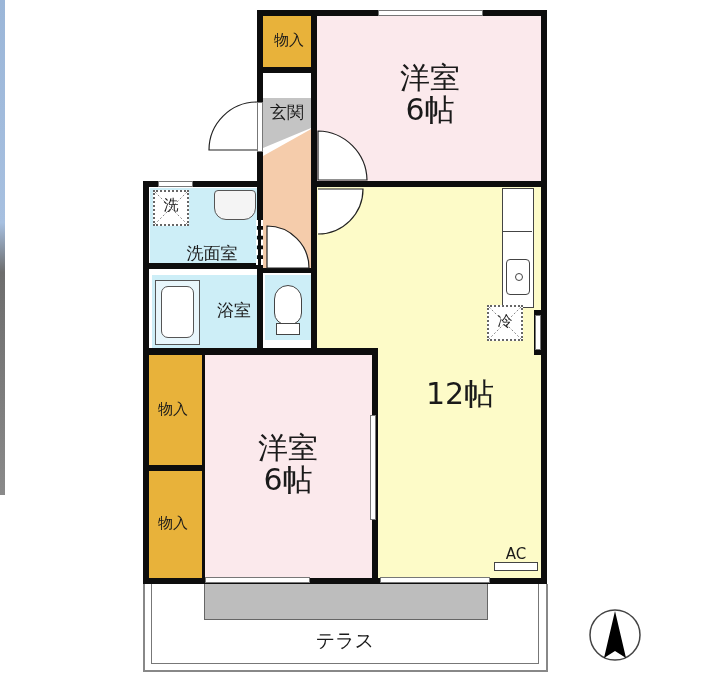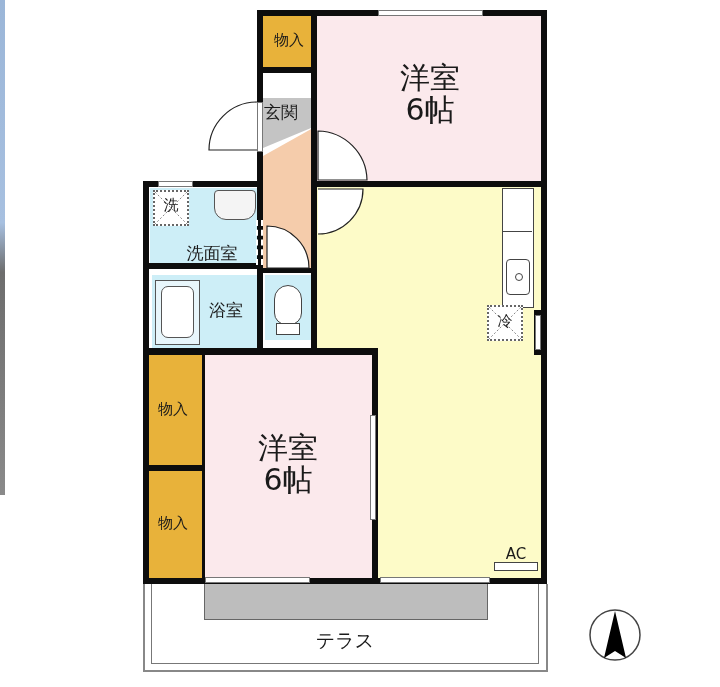--- a/index.html
+++ b/index.html
@@ -108,28 +108,29 @@
     <div class="abs" style="left:6px;top:0;width:388px;height:80px;border:1.5px solid #777;border-top:none;"></div>
   </div>
   <div class="abs" style="left:204px;top:584px;width:284px;height:36px;background:#bdbdbd;border:1.5px solid #666;border-top:none;"></div>
   <span class="label mid" style="left:300px;top:631px;width:90px;font-size:19px;">テラス</span>
 
   <div class="label big" style="left:370px;top:62px;width:120px;">
     <div>洋室</div>
     <div>6帖</div>
   </div>
   <div class="label big" style="left:400px;top:378px;width:120px;">
+    <div>12帖</div>
   </div>
   <div class="label big" style="left:228px;top:432px;width:120px;">
     <div>洋室</div>
     <div>6帖</div>
   </div>
   <span class="label mid" style="left:172px;top:245px;width:80px;">洗面室</span>
-  <span class="label mid" style="left:200px;top:302px;width:52px;">浴室</span>
-  <span class="label mid" style="left:264px;top:104px;width:25px;">玄関</span>
+  <span class="label mid" style="left:208px;top:302px;width:52px;">浴室</span>
+  <span class="label mid" style="left:264px;top:104px;width:46px;">玄関</span>
   <span class="label small" style="left:264px;top:33px;width:50px;">物入</span>
   <span class="label small" style="left:148px;top:402px;width:50px;">物入</span>
   <span class="label small" style="left:148px;top:516px;width:50px;">物入</span>
 
   <svg class="abs" style="left:585px;top:605px;" width="60" height="60">
     <circle cx="30" cy="30" r="25" fill="#fff" stroke="#444" stroke-width="1.5"></circle>
     <path d="M30,6 L19,53 L30,46 L41,53 Z" fill="#000"></path>
   </svg>
 </div>
 

